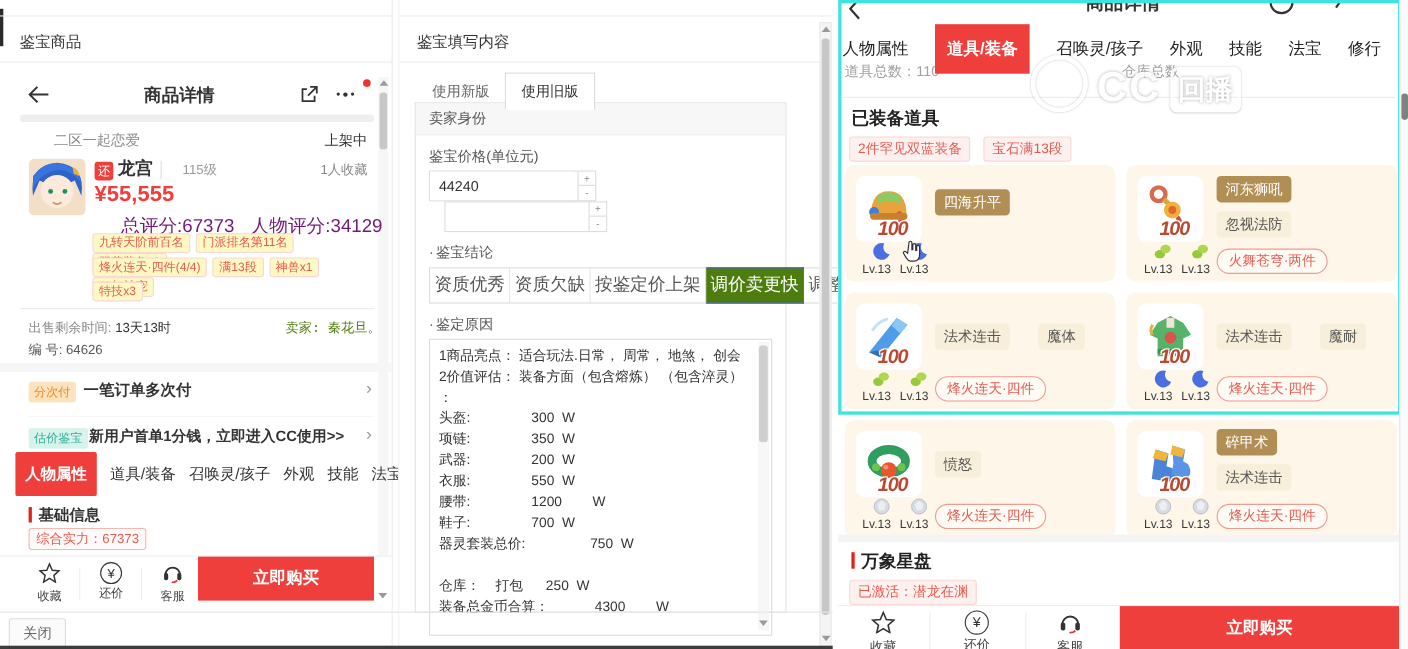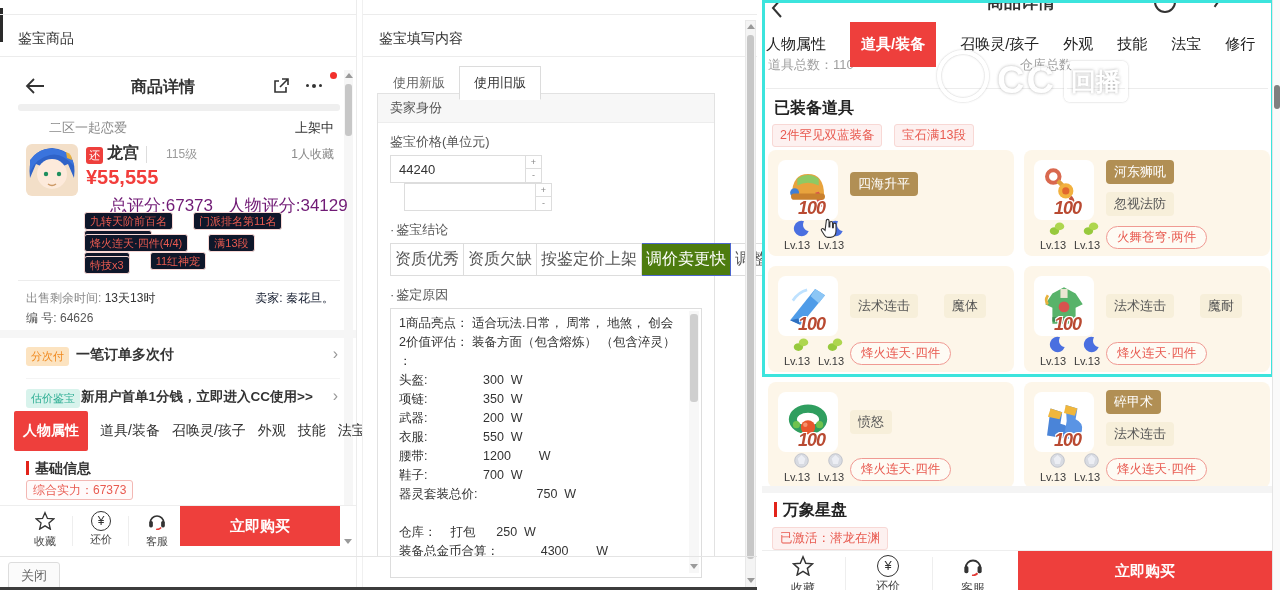--- a/index.html
+++ b/index.html
@@ -3,21 +3,21 @@
 <meta charset="utf-8">
 <style>
   html,body{margin:0;padding:0;background:#e9e9e9;font-family:"Liberation Sans","DejaVu Sans",sans-serif;}
   #screen{position:relative;width:1280px;height:590px;background:#fff;overflow:hidden;color:#333;font-size:13px;}
   .a{position:absolute;}
   .hr{position:absolute;height:1px;background:#ececec;}
   .bold{font-weight:bold;}
   
   #left{position:absolute;left:0;top:0;width:356px;height:590px;background:#fff;border-right:1px solid #ececec;}
   .sec-title{font-size:14px;color:#333;}
-  .pink-tag{display:inline-block;font-size:11px;line-height:14px;color:#e85a50;background:#0f172a;border:1px solid #f8d8d5;border-radius:3px;padding:1px 5px;margin-right:20px;white-space:nowrap;}
+  .pink-tag{display:inline-block;font-size:11px;line-height:14px;color:#e85a50;background:#fef9c3;border:1px solid #f8d8d5;border-radius:3px;padding:1px 5px;margin-right:5px;white-space:nowrap;}
   .chev{color:#999;font-size:16px;}
   .badge-orange{font-size:11px;color:#f08a1f;background:#fce3c0;border-radius:3px;padding:2px 5px;}
   .badge-teal{font-size:11px;color:#2fae94;background:#d8f3ec;border-radius:3px;padding:2px 5px;}
   .ltabs{display:flex;align-items:center;gap:12px;}
   .ltab{font-size:14px;color:#333;white-space:nowrap;}
   .ltab.active{background:#ee3f3c;color:#fff;font-weight:bold;padding:11px 9px;border-radius:2px;}
   .redbar{display:inline-block;width:3px;height:14px;background:#e2231a;margin-right:6px;vertical-align:-2px;}
   .power-tag{font-size:12px;color:#e85a50;border:1px solid #f3b8b4;background:#fffafa;border-radius:3px;padding:2px 6px;}
   .actcell{position:absolute;width:46px;text-align:center;}
   .actcell .lbl{font-size:11px;color:#444;margin-top:1px;}
@@ -139,21 +139,21 @@
     </div>
     <div class="a" style="left:84px;top:256px;width:256px;">
       <span class="pink-tag">特技x3</span>
     </div>
 
     <div class="hr" style="left:18px;top:280px;width:322px;"></div>
     <div class="a" style="left:26px;top:290px;font-size:12px;">
       <span style="color:#8a8a8a;">出售剩余时间:</span>
       <span style="color:#333;">13天13时</span>
     </div>
-    <div class="a" style="right:22px;top:290px;font-size:12px;color:#0f172a;">卖家: 秦花旦。</div>
+    <div class="a" style="right:10px;top:290px;font-size:12px;color:#4d7c0f;font-family:Liberation Mono, monospace;">卖家: 秦花旦。</div>
     <div class="a" style="left:26px;top:310px;font-size:12px;color:#555;">编 号: 64626</div>
 
     <div class="a" style="left:0;top:330px;width:356px;height:8px;background:#f6f6f6;"></div>
 
     <div class="a" style="left:0;top:338px;width:356px;height:38px;">
       <span class="badge-orange a" style="left:26px;top:9px;">分次付</span>
       <span class="a bold" style="left:76px;top:8px;font-size:14px;">一笔订单多次付</span>
       <span class="a chev" style="right:18px;top:7px;">›</span>
     </div>
     <div class="hr" style="left:26px;top:378px;width:314px;background:#f4f4f4;"></div>

